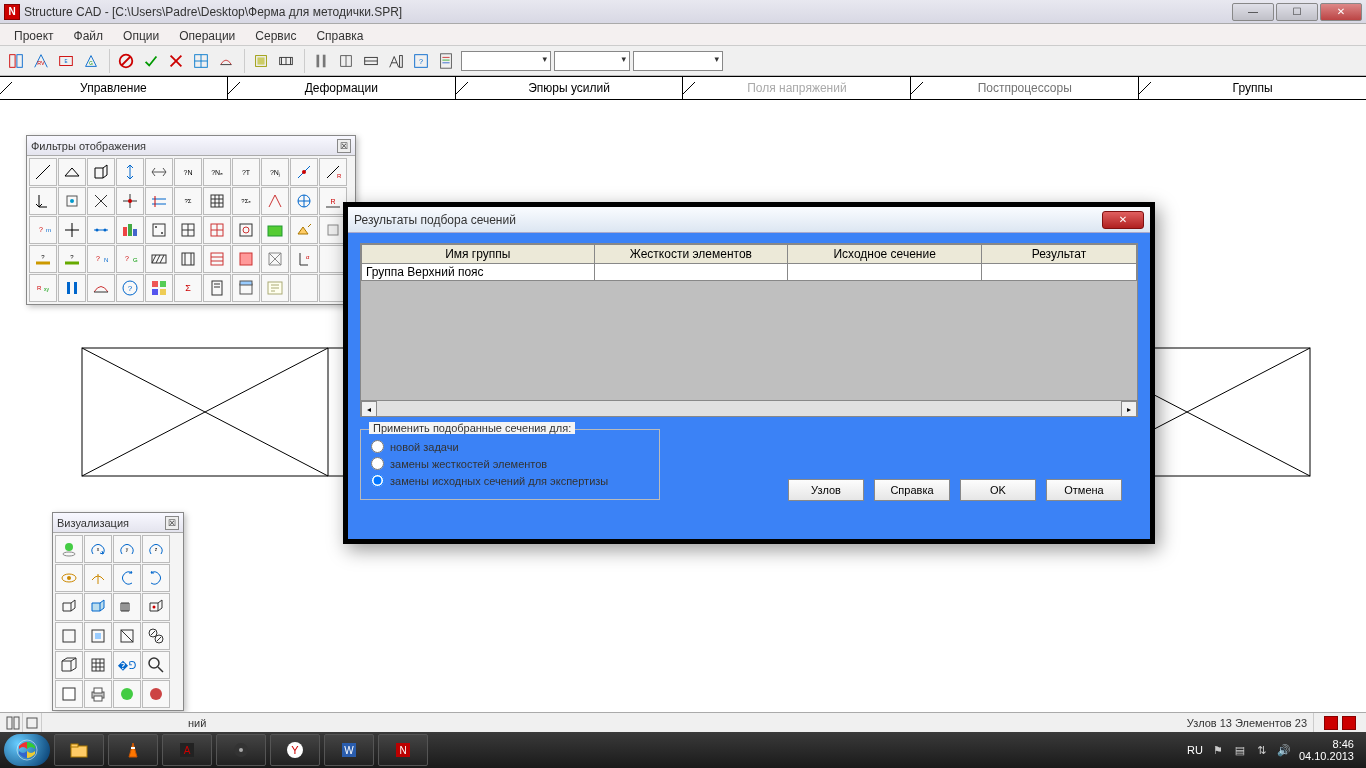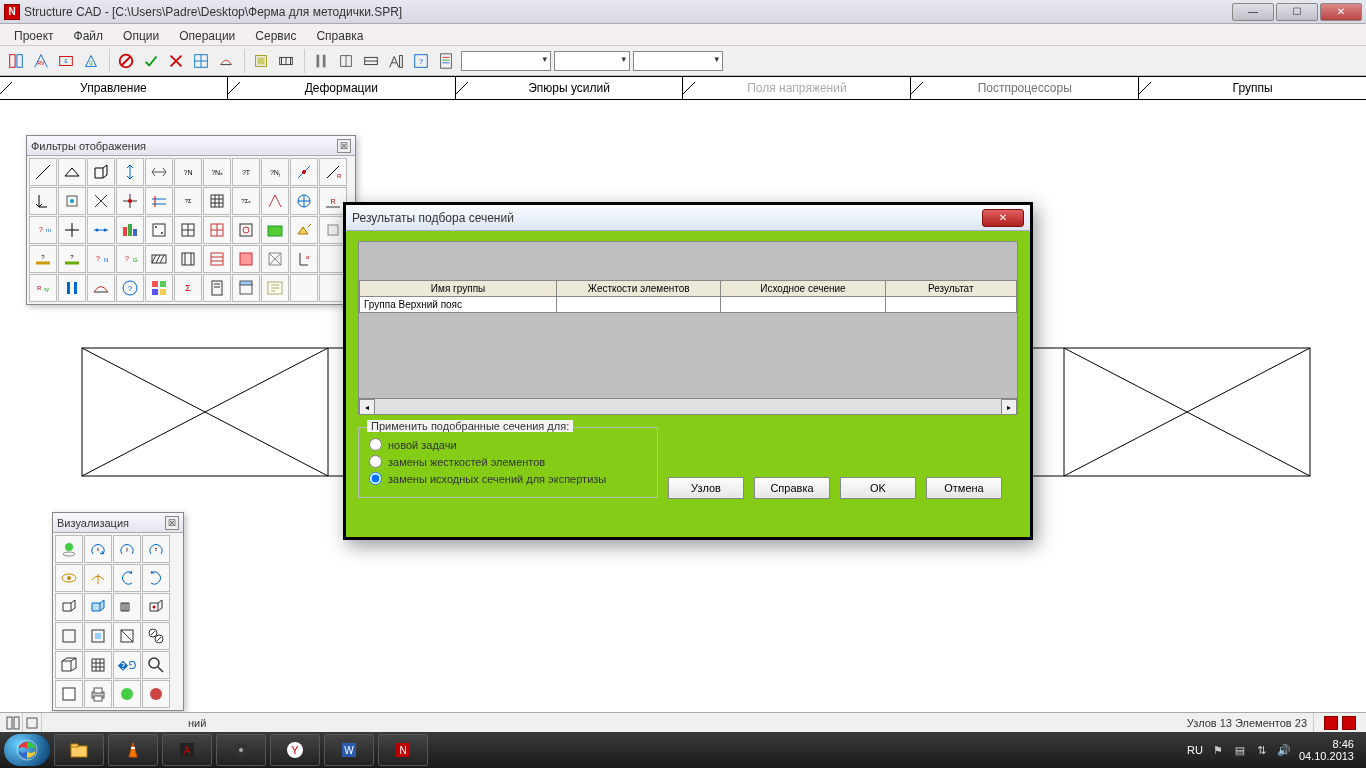--- a/index.html
+++ b/index.html
@@ -42,25 +42,25 @@
 #filters-pal .palette-body { grid-template-columns: repeat(11, 28px); }
 #viz-pal .palette-body { grid-template-columns: repeat(4, 28px); }
 .pal-btn { width: 28px; height: 28px; border: 1px solid #bbb; background: #f8f8f8; display:flex;align-items:center;justify-content:center; font-size:9px; color:#444; }
 .pal-btn svg { width:20px;height:20px; }
 
 
 .canvas { position: absolute; left: 0; top: 100px; right: 0; bottom: 32px; background: #fff; }
 .canvas svg { width:100%; height:100%; }
 
 
-.dialog { position: absolute; left: 343px; top: 202px; width: 690px; background: #84cc16; border: 3px solid #000000; box-shadow: 4px 6px 18px rgba(0,0,0,0.4); }
+.dialog { position: absolute; left: 343px; top: 202px; width: 812px; background: #3b82f6; border: 5px solid #000000; box-shadow: 4px 6px 18px rgba(0,0,0,0.4); }
 .dlg-title { height: 26px; background: linear-gradient(#fafcff,#dce6f2); border-bottom: 1px solid #aac; display:flex;align-items:center;padding:0 6px;font-size:12px;color:#333; }
 .dlg-title .dlg-close { margin-left:auto; width: 42px; height: 18px; background: linear-gradient(#e06060,#b02020); border: 1px solid #801010; border-radius: 3px; display:flex;align-items:center;justify-content:center;color:#fff;font-size:10px; }
 .dlg-body { padding: 10px 12px 14px 12px; }
-.grid-table { width: 100%; border: 1px solid #888; background: #bfbfbf; font-size: 10px; border-collapse: collapse; margin-top: 38px; }
+.grid-table { width: 100%; border: 1px solid #888; background: #bfbfbf; font-size: 12px; border-collapse: collapse; }
 .grid-table th { background: #ece9d8; border: 1px solid #888; padding: 2px 4px; font-weight: normal; color:#000; }
 .grid-table td { background: #fff; border: 1px solid #888; padding: 1px 4px; height: 16px; }
 .grid-scroll { height: 174px; border: 1px solid #888; background: #bfbfbf; overflow: hidden; position: relative; }
 .grid-scroll .hscroll { position:absolute; left:0; right:0; bottom:0; height:16px; background:#e8e8e8; border-top:1px solid #888; display:flex; }
 .hscroll .arrow { width:16px;height:16px;border:1px solid #888;background:#f0f0f0;display:flex;align-items:center;justify-content:center;font-size:8px; }
 .hscroll .track { flex:1; background:#e0e0e0; }
 
 .groupbox { border: 1px solid #bbb; margin-top: 12px; padding: 8px 10px 10px 10px; font-size: 11px; position: relative; }
 .groupbox .legend { position: absolute; top: -8px; left: 8px; background: #f4f4f4; padding: 0 4px; color: #333; }
 .radio-row { display:flex; align-items:center; gap: 6px; padding: 2px 0; color:#333; }

